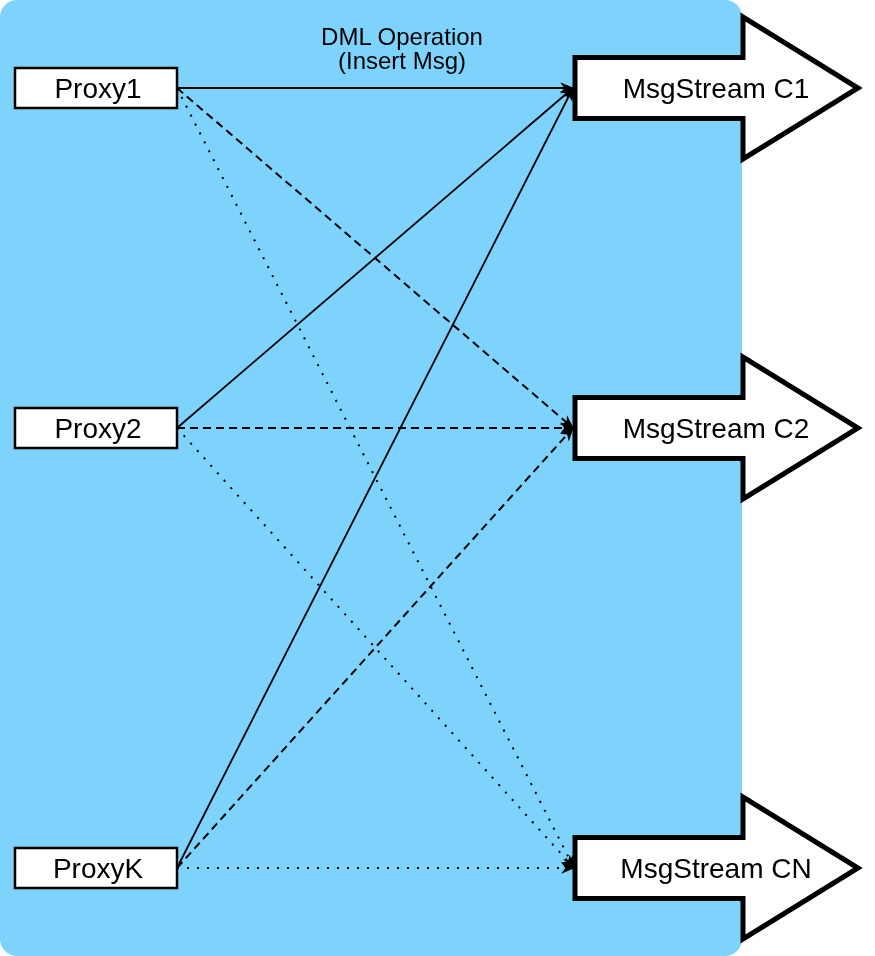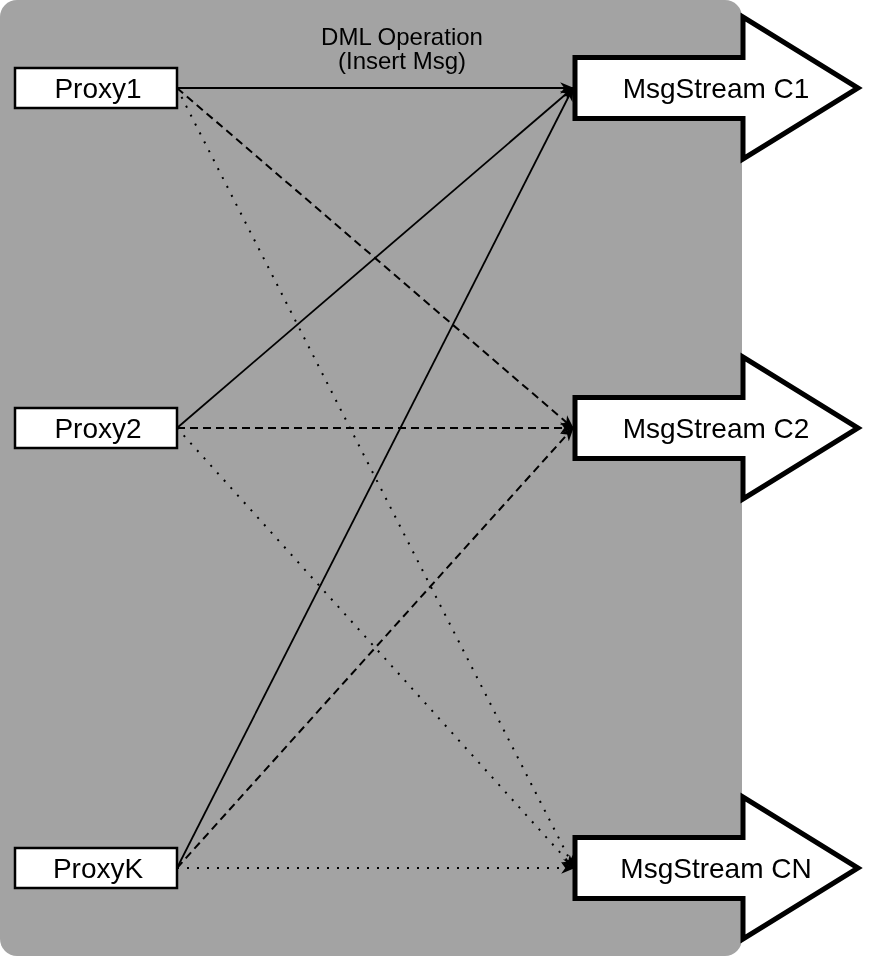--- a/index.html
+++ b/index.html
@@ -7,21 +7,21 @@
     padding: 0;
     background: #ffffff;
     width: 875px;
     height: 956px;
     font-family: "Liberation Sans", sans-serif;
   }
   #canvas-wrap {
     position: relative;
     width: 742px;
     height: 956px;
-    background: #a3a3a3;
+    background: #7dd3fc;
     border-radius: 17px;
   }
   svg { display: block; }
   .node-box {
     fill: #ffffff;
     stroke: #000000;
     stroke-width: 2.5;
   }
   .stream-arrow {
     fill: #ffffff;

